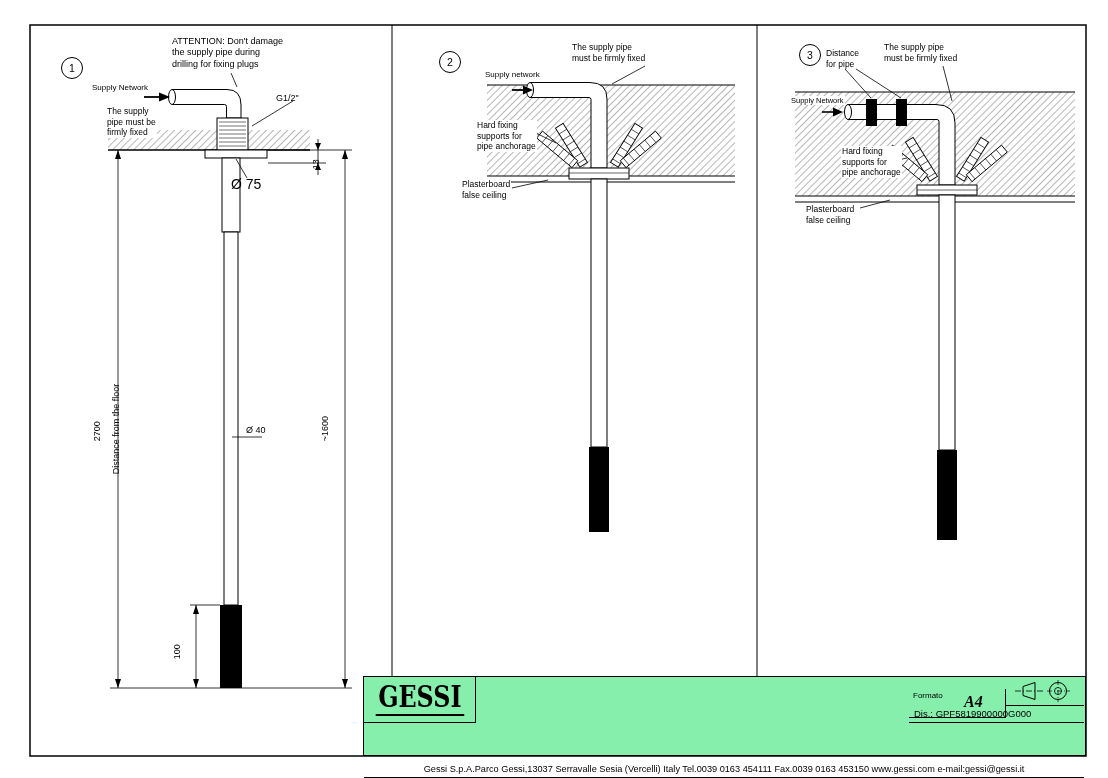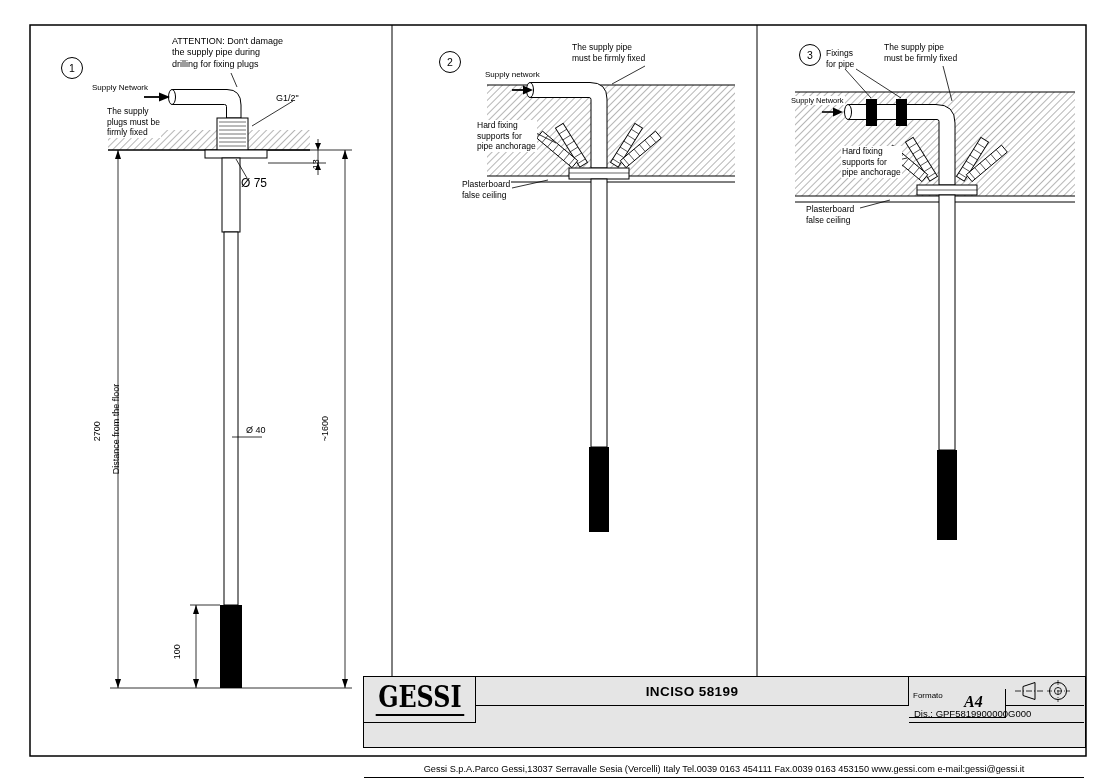--- a/index.html
+++ b/index.html
@@ -9,22 +9,22 @@
          font-family:"Liberation Sans", sans-serif; }
   svg.canvas { position:absolute; left:0; top:0; }
   .lbl { position:absolute; white-space:pre-line; line-height:1.25; font-size:8.5px; }
   .rot { transform:rotate(-90deg); transform-origin:left bottom; white-space:nowrap; }
   .wbg { background:#fff; padding:0 1px; }
   .ctr { text-align:left; }
   .circ { position:absolute; width:22px; height:22px; border:1.2px solid #000;
           border-radius:50%; text-align:center; line-height:20px; font-size:10.5px;
           background:#fff; }
   
-  #titleblock { position:absolute; left:363px; top:676px; width:723px; height:72px;
-                border:1.5px solid #000; background:#e5e5e5; }
+  #titleblock { position:absolute; left:363px; top:676px; width:723px; height:80px;
+                border:1.5px solid #000; background:#86efac; }
   .tb-cell { position:absolute; border:0 solid #000; overflow:hidden; }
   .logo-cell { left:0; top:0; width:112px; height:46px; border-right-width:1px;
                border-bottom-width:1px; display:flex; align-items:center; justify-content:center; }
   .gessi-logo { display:inline-block; font-family:"DejaVu Serif", serif; font-weight:bold;
                 font-size:29px; line-height:1; transform:scaleX(0.82);
                 border-bottom:2.5px solid #000; padding:0 3px 2px; letter-spacing:0; }
   .title-cell { left:112px; top:0; width:433px; height:29px; border-right-width:1px;
                 border-bottom-width:1px; display:flex; align-items:center; justify-content:center;
                 font-weight:bold; font-size:13.5px; letter-spacing:0.4px; }
   .formato-cell { left:545px; top:12px; width:97px; height:29px; border-right-width:1px;
@@ -177,58 +177,57 @@
     <polygon points="843,112 833,107.5 833,116.5" fill="#000" stroke="none"></polygon>
   </g>
 </svg>
 
 <div class="circ" style="left:61px;top:57px">1</div>
 <div class="lbl" style="left:172px;top:36px;font-size:9px">ATTENTION: Don't damage
 the supply pipe during
 drilling for fixing plugs</div>
 <div class="lbl" style="left:92px;top:83px;font-size:8px">Supply Network</div>
 <div class="lbl wbg" style="left:106px;top:106px">The supply
-plugs must be
+pipe must be
 firmly fixed</div>
 <div class="lbl" style="left:276px;top:93px;font-size:9px">G1/2"</div>
-<div class="lbl" style="left:241px;top:176px;font-size:12px">Ø 75</div>
+<div class="lbl" style="left:231px;top:176px;font-size:14px">Ø 75</div>
 <div class="lbl" style="left:246px;top:425px;font-size:9px">Ø 40</div>
 <div class="lbl rot" style="left:322px;top:158px;font-size:9px">13</div>
 <div class="lbl rot" style="left:331px;top:430px;font-size:9px">~1600</div>
 <div class="lbl rot" style="left:103px;top:430px;font-size:9px">2700</div>
 <div class="lbl rot" style="left:122px;top:463px;font-size:9px">Distance from the floor</div>
 <div class="lbl rot" style="left:183px;top:648px;font-size:9px">100</div>
 
 <div class="circ" style="left:439px;top:51px">2</div>
 <div class="lbl ctr" style="left:572px;top:42px;width:115px">The supply pipe
 must be firmly fixed</div>
 <div class="lbl wbg" style="left:484px;top:70px;font-size:8px">Supply network</div>
 <div class="lbl wbg" style="left:476px;top:120px">Hard fixing
 supports for
 pipe anchorage</div>
 <div class="lbl wbg" style="left:461px;top:179px">Plasterboard
 false ceiling</div>
 
 <div class="circ" style="left:799px;top:44px">3</div>
 <div class="lbl ctr" style="left:884px;top:42px;width:115px">The supply pipe
 must be firmly fixed</div>
-<div class="lbl" style="left:826px;top:48px">Fixings
+<div class="lbl" style="left:826px;top:48px">Distance
 for pipe</div>
 <div class="lbl wbg" style="left:790px;top:96px;font-size:7.5px">Supply Network</div>
 <div class="lbl wbg" style="left:841px;top:146px">Hard fixing
 supports for
 pipe anchorage</div>
 <div class="lbl wbg" style="left:805px;top:204px">Plasterboard
 false ceiling</div>
 
 <div id="titleblock">
   <div class="tb-cell logo-cell">
     <span class="gessi-logo">GESSI</span>
   </div>
-  <div class="tb-cell title-cell">INCISO 58199</div>
   <div class="tb-cell formato-cell">
     <span class="formato-label">Formato</span>
     <span class="formato-value">A4</span>
   </div>
   <div class="tb-cell proj-cell">
     <svg width="64" height="26" viewBox="0 0 64 26">
       <line x1="2" y1="13" x2="30" y2="13" stroke="#000" stroke-width="0.8" stroke-dasharray="6,2,1,2"></line>
       <polygon points="10,8.5 22,4.5 22,21.5 10,17.5" fill="none" stroke="#000" stroke-width="1"></polygon>
       <circle cx="45" cy="13" r="8.5" fill="none" stroke="#000" stroke-width="1"></circle>
       <circle cx="45" cy="13" r="3.5" fill="none" stroke="#000" stroke-width="0.8"></circle>

